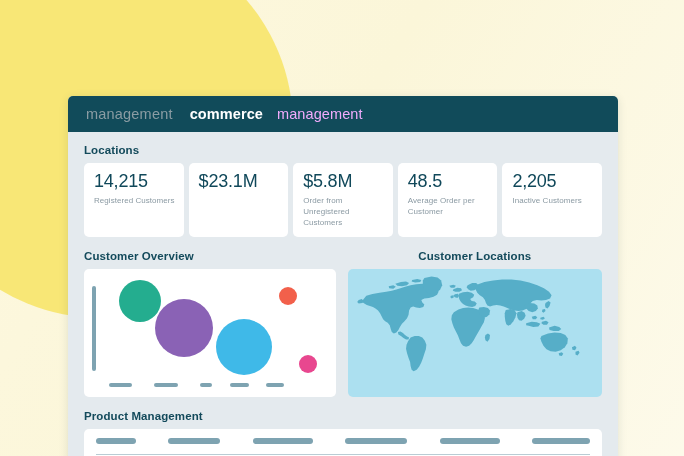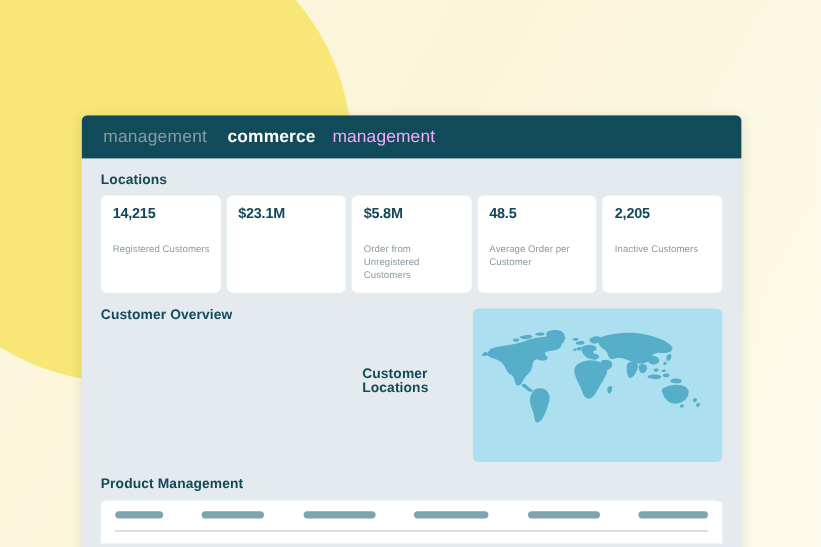--- a/index.html
+++ b/index.html
@@ -93,39 +93,39 @@
   .kpi-card {
     flex: 1 1 0;
     background: #ffffff;
     border-radius: 5px;
     padding: 9px 9px 9px 10px;
     box-sizing: border-box;
     min-height: 73px;
   }
   .kpi-value {
     color: #10485a;
-    font-size: 12px;
-    font-weight: 700;
+    font-size: 18px;
+    font-weight: 400;
     line-height: 1.1;
     letter-spacing: -.2px;
   }
   .kpi-label {
     color: #8b9aa3;
     font-size: 8px;
     line-height: 1.38;
-    margin-top: 17px;
+    margin-top: 3px;
     letter-spacing: .05px;
   }
 
   
   #mid-row {
     display: flex;
     gap: 12px;
   }
-  .panel-col { display: flex; flex-direction: row; }
+  .panel-col { display: flex; flex-direction: column; }
   #col-overview { width: 253px; }
   #col-locations { flex: 1 1 auto; align-items: center; }
 
   .chart-card {
     background: #ffffff;
     border-radius: 5px;
     height: 128px;
     position: relative;
     overflow: hidden;
   }

